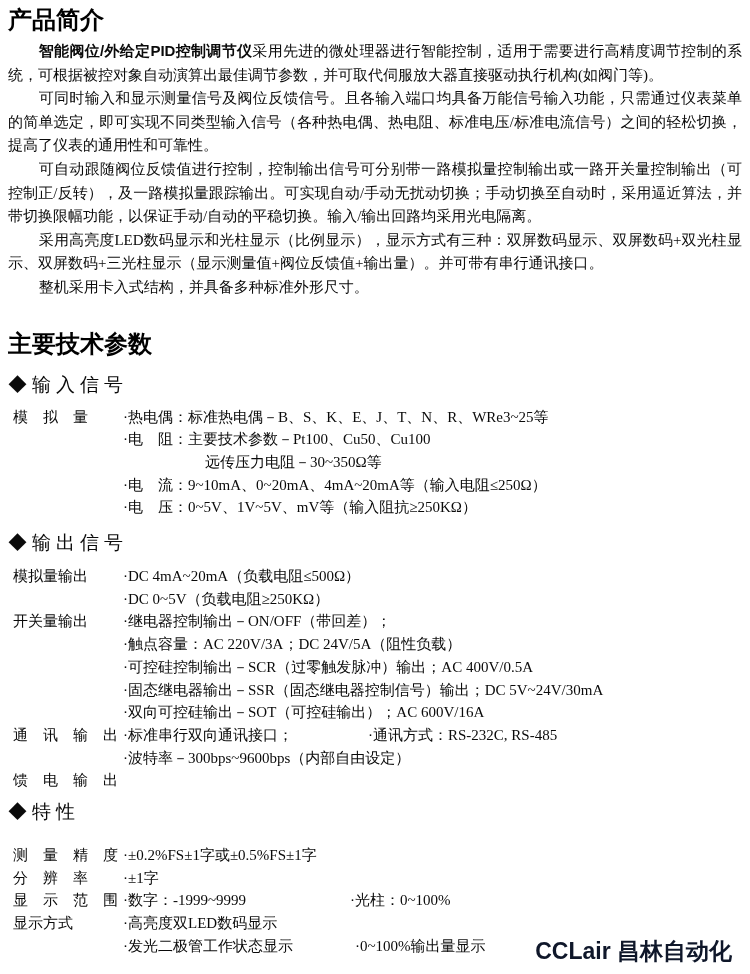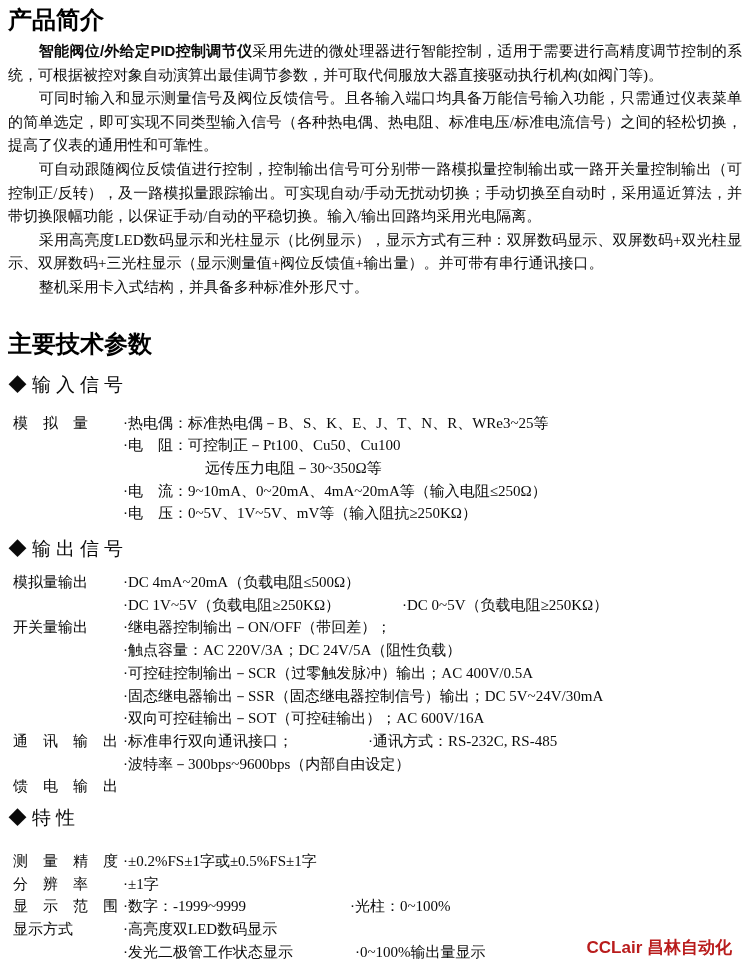--- a/index.html
+++ b/index.html
@@ -14,35 +14,35 @@
   .paras{margin-top:5px;}
   .para{margin:0;font-size:15px;line-height:23.6px;text-align:justify;
         text-indent:2.05em;color:#0a0a0a;}
   .para b{font-family:"Liberation Sans",sans-serif;font-weight:bold;}
   
   .sec{font-size:19px;font-weight:normal;letter-spacing:5px;
        margin:14px 0 0 0;line-height:26px;}
   .sec-output{margin-top:11px;}
   .sec-features{margin-top:7px;}
   
-  .rows{margin-top:14px;}
+  .rows{margin-top:8px;}
   .rows-output{margin-top:9px;}
   .rows-features{margin-top:19px;}
   .row{display:flex;font-size:15px;line-height:22.7px;}
   .lbl{width:110px;flex:none;padding-left:5px;}
   .c{white-space:nowrap;}
   .c1a{width:279px;flex:none;}   
   .c1b{width:245px;flex:none;}   
   .c1c{width:227px;flex:none;}   
   .c1d{width:232px;flex:none;}   
   .cont{padding-left:82px;}      
   
   .brand{position:absolute;top:936px;right:10px;
          font-family:"Liberation Sans",sans-serif;font-weight:bold;
-         font-size:17px;color:#b91c1c;}
+         font-size:23px;color:#0f172a;}
 </style>
 </head>
 <body>
 
 <div class="page">
 
   <h1 class="h-main">产品简介</h1>
 
   <div class="paras">
     <p class="para"><b>智能阀位/外给定PID控制调节仪</b><span>采用先进的微处理器进行智能控制，适用于需要进行高精度调节控制的系统，可根据被控对象自动演算出最佳调节参数，并可取代伺服放大器直接驱动执行机构(如阀门等)。</span></p>
@@ -55,21 +55,21 @@
   <h1 class="h-main h-specs">主要技术参数</h1>
 
   <h2 class="sec">◆输入信号</h2>
   <div class="rows">
     <div class="row">
         <span class="lbl">模　拟　量</span>
         <span class="c">·热电偶：标准热电偶－B、S、K、E、J、T、N、R、WRe3~25等</span>
       </div>
     <div class="row">
         <span class="lbl"></span>
-        <span class="c">·电　阻：可控制正－Pt100、Cu50、Cu100</span>
+        <span class="c">·电　阻：主要技术参数－Pt100、Cu50、Cu100</span>
       </div>
     <div class="row">
         <span class="lbl"></span>
         <span class="c cont">远传压力电阻－30~350Ω等</span>
       </div>
     <div class="row">
         <span class="lbl"></span>
         <span class="c">·电　流：9~10mA、0~20mA、4mA~20mA等（输入电阻≤250Ω）</span>
       </div>
     <div class="row">
@@ -79,21 +79,20 @@
   </div>
 
   <h2 class="sec sec-output">◆输出信号</h2>
   <div class="rows rows-output">
     <div class="row">
         <span class="lbl">模拟量输出</span>
         <span class="c c1a">·DC 4mA~20mA（负载电阻≤500Ω）</span>
       </div>
     <div class="row">
         <span class="lbl"></span>
-        <span class="c c1a">·DC 1V~5V（负载电阻≥250KΩ）</span>
         <span class="c">·DC 0~5V（负载电阻≥250KΩ）</span>
       </div>
     <div class="row">
         <span class="lbl">开关量输出</span>
         <span class="c">·继电器控制输出－ON/OFF（带回差）；</span>
       </div>
     <div class="row">
         <span class="lbl"></span>
         <span class="c">·触点容量：AC 220V/3A；DC 24V/5A（阻性负载）</span>
       </div>

